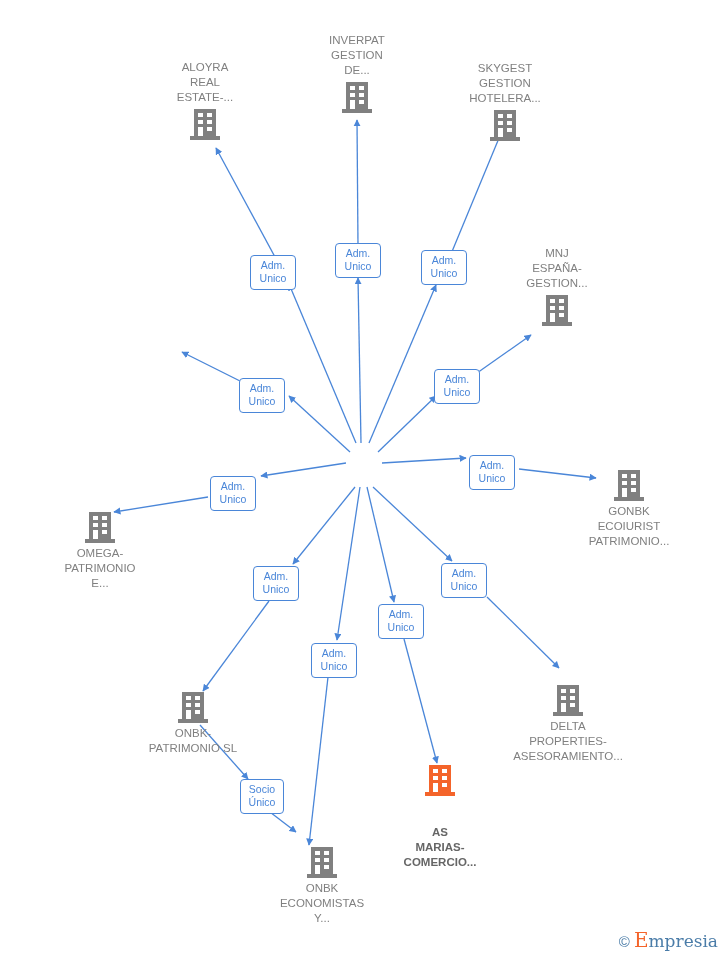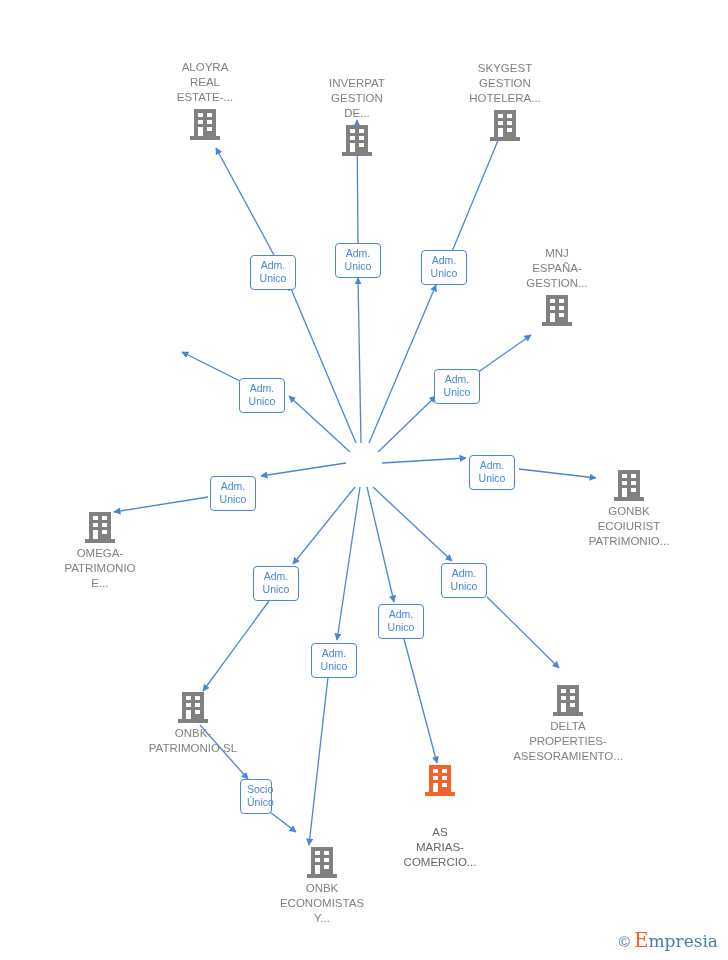--- a/index.html
+++ b/index.html
@@ -44,21 +44,21 @@
   }
   .node .label {
     display: block;
     white-space: pre-line;
   }
   .node.label-above .label { margin-bottom: 2px; }
   .node.label-below .label { margin-top: 2px; }
 
   .node.focus .label {
     color: #666666;
-    font-weight: normal;
+    font-weight: bold;
     margin-top: 28px;
   }
 
   
   .edge-label {
     position: absolute;
     box-sizing: border-box;
     background: #ffffff;
     border: 1px solid #4a86d8;
     border-radius: 4px;
@@ -152,21 +152,21 @@
         <rect x="8" y="6" width="5" height="4" fill="#ffffff"></rect>
         <rect x="17" y="6" width="5" height="4" fill="#ffffff"></rect>
         <rect x="8" y="13" width="5" height="4" fill="#ffffff"></rect>
         <rect x="17" y="13" width="5" height="4" fill="#ffffff"></rect>
         <rect x="8" y="20" width="5" height="9" fill="#ffffff"></rect>
         <rect x="17" y="20" width="5" height="4" fill="#ffffff"></rect>
       </svg>
     </span>
   </div>
 
-  <div class="node label-above" style="left:357px; top:33px;margin-top:43px;">
+  <div class="node label-above" style="left:357px; top:33px;">
     <span class="label">INVERPAT
 GESTION
 DE...</span>
     <span class="glyph">
       <svg width="30" height="34" viewBox="0 0 30 34">
         <rect x="4" y="2" width="22" height="27" fill="#808080"></rect>
         <rect x="0" y="29" width="30" height="4" fill="#808080"></rect>
         <rect x="8" y="6" width="5" height="4" fill="#ffffff"></rect>
         <rect x="17" y="6" width="5" height="4" fill="#ffffff"></rect>
         <rect x="8" y="13" width="5" height="4" fill="#ffffff"></rect>
@@ -348,21 +348,21 @@
 
   <div class="edge-label" style="left:311px; top:643px; width:46px;">Adm.
 Unico</div>
 
   <div class="edge-label" style="left:378px; top:604px; width:46px;">Adm.
 Unico</div>
 
   <div class="edge-label" style="left:441px; top:563px; width:46px;">Adm.
 Unico</div>
 
-  <div class="edge-label" style="left:240px; top:779px; width:32px;">Socio
+  <div class="edge-label" style="left:240px; top:779px; width:44px;">Socio
 Único</div>
 
   <div id="watermark">
     <span class="copy">©</span>
     <span class="brand"><span class="cap">E</span><span>mpresia</span></span>
   </div>
 
 </div>
 
 </body></html>

